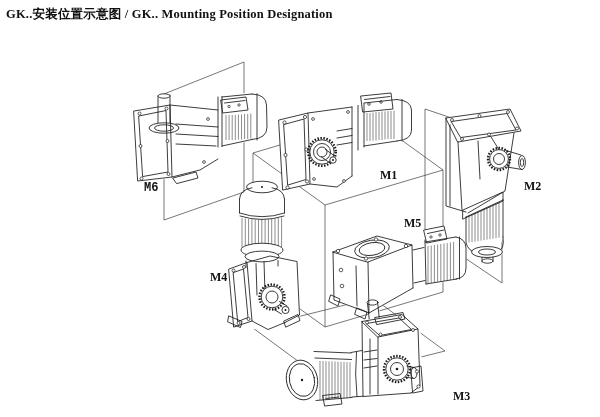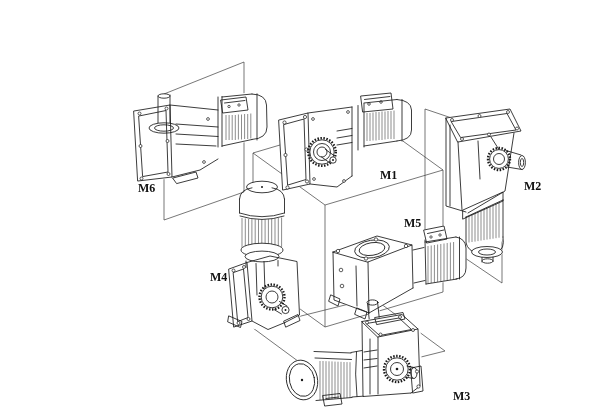--- a/index.html
+++ b/index.html
@@ -23,20 +23,21 @@
   .bs{fill:#fff;stroke:#fff;stroke-width:1;}
   .bolt{fill:#fff;stroke:#1a1a1a;stroke-width:.7;}
   .dot{fill:#1a1a1a;stroke:none;}
   .tee{fill:none;stroke:#1a1a1a;stroke-width:2.4;stroke-dasharray:1.5 1.5;}
 </style>
 </head>
 <body>
 
 <div class="stage">
 
+  <div class="page-title">GK..安装位置示意图 / GK.. Mounting Position Designation</div>
 
   <svg width="600" height="417" viewBox="0 0 600 417">
 
     <g>
 
       <polygon class="wf" points="164,94 244,62 244,192 164,220"></polygon>
 
       <polygon class="wf" points="425,109 502,135 502,283 425,231"></polygon>
 
       <polygon class="wf" points="253,328 373,298 445,351 325,381"></polygon>
@@ -236,20 +237,20 @@
         <circle class="dot" cx="397" cy="369" r="1.3"></circle>
         <path class="ln" d="M407,366 L414,367.5 M406,377 L413,378.5"></path>
         <ellipse class="wh" cx="414" cy="373" rx="3" ry="5.5"></ellipse>
       </g>
       <path class="ln" d="M411,368 L421,366 L423,391 L413,393 Z"></path>
       <circle class="bolt" cx="417" cy="371.5" r="1.6"></circle>
         <circle class="bolt" cx="418.5" cy="386.5" r="1.6"></circle>
     </g>
   </svg>
 
-  <div class="pos-label" style="left:138px;top:181px;">M6</div>
+  <div class="pos-label" style="left:144px;top:181px;font-family:Liberation Mono, monospace;">M6</div>
   <div class="pos-label" style="left:380px;top:168px;">M1</div>
   <div class="pos-label" style="left:524px;top:179px;">M2</div>
   <div class="pos-label" style="left:210px;top:270px;">M4</div>
   <div class="pos-label" style="left:404px;top:216px;">M5</div>
   <div class="pos-label" style="left:427px;top:389px;margin-left:26px;">M3</div>
 
 </div>
 
 </body></html>

